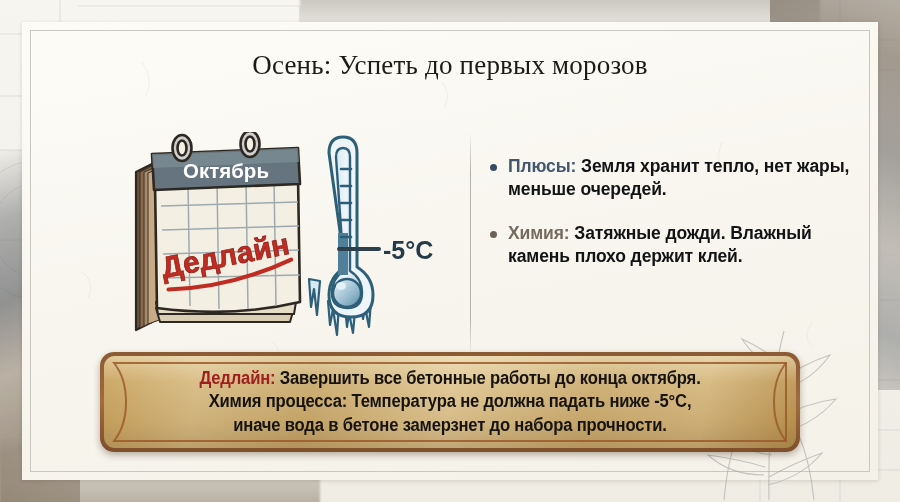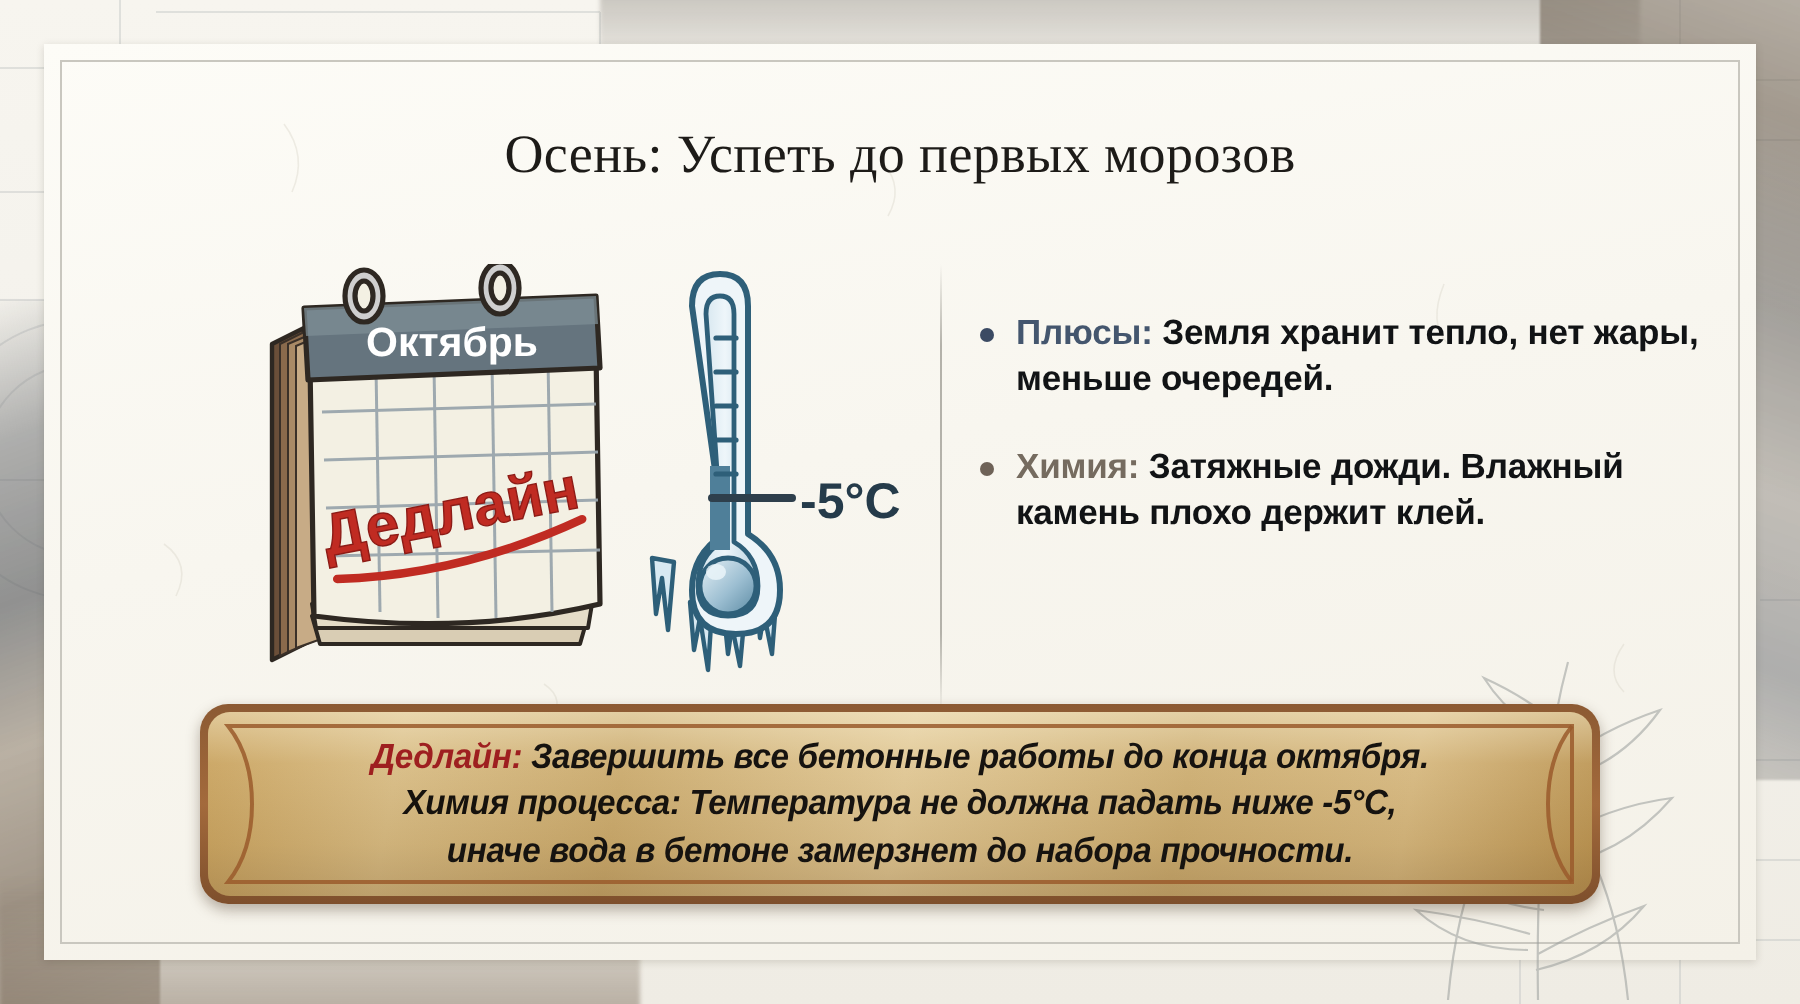--- a/index.html
+++ b/index.html
@@ -44,35 +44,35 @@
     box-shadow:0 1px 4px rgba(70,60,45,.18);
   }
   .card-inner-border{
     position:absolute;left:8px;top:8px;right:8px;bottom:8px;
     border:1px solid #c9c7bf;pointer-events:none;
   }
   .paper-fibers{position:absolute;inset:0;opacity:.5;pointer-events:none;}
 
   
   .title{
-    position:absolute;left:0;right:0;top:40px;text-align:center;
+    position:absolute;left:0;right:0;top:28px;text-align:center;
     font-family:"Liberation Serif","DejaVu Serif",serif;
     font-size:27px;color:#1d1b18;letter-spacing:.2px;white-space:nowrap;
   }
 
   
   .content{position:absolute;left:60px;top:105px;width:790px;height:235px;}
   .divider{
     position:absolute;left:388px;top:5px;width:1px;height:225px;
     background:linear-gradient(180deg,rgba(190,188,180,0),rgba(176,174,166,.95) 18%,rgba(176,174,166,.95) 82%,rgba(190,188,180,0));
   }
 
   .illos{position:absolute;left:0;top:0;width:385px;height:235px;}
   .calendar-wrap{position:absolute;left:40px;top:5px;width:190px;height:205px;}
-  .thermo-wrap{position:absolute;left:228px;top:2px;width:140px;height:210px;}
+  .thermo-wrap{position:absolute;left:211px;top:2px;width:140px;height:210px;}
 
   
   .bullets{position:absolute;left:408px;top:28px;width:380px;}
   .bullet-row{display:flex;align-items:flex-start;margin-bottom:20px;}
   .bullet-dot{
     width:7px;height:7px;border-radius:50%;margin:9px 11px 0 0;flex:0 0 auto;
   }
   .bullet-dot.plus{background:#3b4a63;}
   .bullet-dot.risk{background:#6e6257;}
   .bullet-text{
@@ -90,21 +90,20 @@
     border-radius:14px;
     background:linear-gradient(180deg,#8c5a33 0%,#a36a3c 50%,#7e4f2c 100%);
     box-shadow:0 3px 7px rgba(60,40,20,.35);
     padding:4px;box-sizing:border-box;
   }
   .plaque-face{
     position:relative;width:100%;height:100%;border-radius:11px;
     background:
       linear-gradient(100deg,#c9a35f 0%,#d8bc84 14%,#cbab6e 30%,#e0c794 50%,#cdae72 70%,#d6b87f 86%,#bb9452 100%);
     overflow:hidden;
-    font-style:italic;
   }
   .plaque-sheen{
     position:absolute;inset:0;
     background:linear-gradient(180deg,rgba(255,248,225,.45) 0%,rgba(255,255,255,.05) 28%,rgba(120,85,35,.10) 72%,rgba(90,60,25,.22) 100%);
   }
   .plaque-frame{position:absolute;inset:0;}
   .plaque-text{
     position:absolute;inset:0;display:flex;flex-direction:column;
     align-items:center;justify-content:center;text-align:center;
     font-family:"Liberation Sans Narrow","Liberation Sans",sans-serif;

